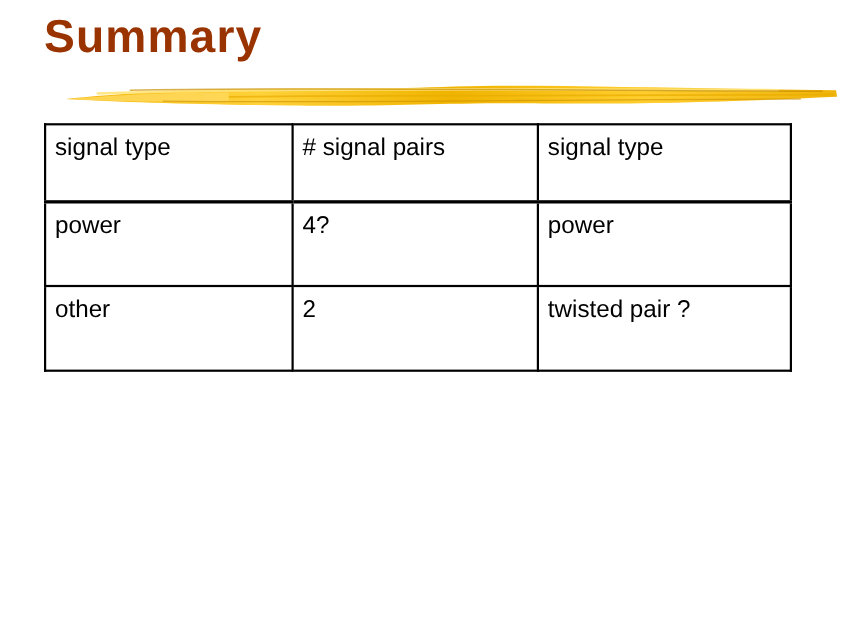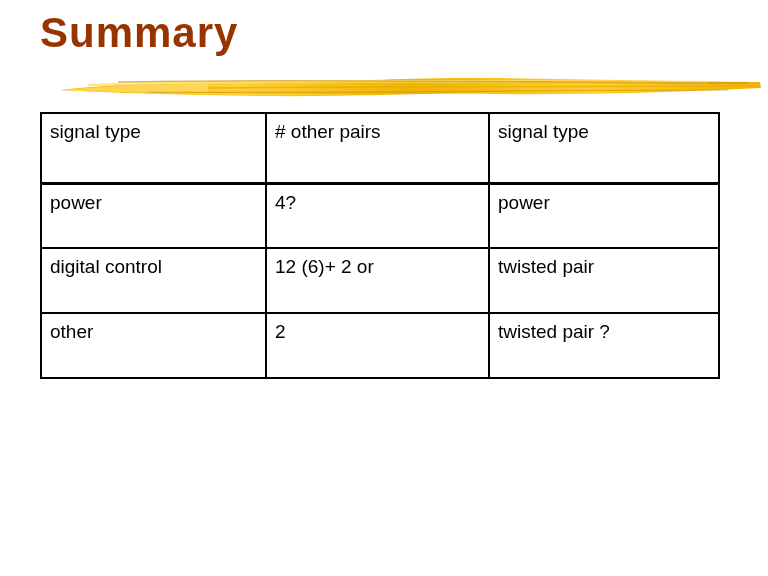--- a/index.html
+++ b/index.html
@@ -41,35 +41,35 @@
     top: 112px;
     width: 678px;
     border-collapse: collapse;
     table-layout: fixed;
   }
   table.summary th,
   table.summary td {
     border: 2px solid #000000;
     box-sizing: border-box;
     font-family: "Liberation Sans", sans-serif;
-    font-size: 19px;
+    font-size: 22px;
     font-weight: normal;
     color: #000000;
     text-align: left;
     vertical-align: top;
     padding: 7px 4px 0 8px;
     white-space: nowrap;
     overflow: hidden;
   }
   table.summary thead th {
     height: 70px;
     border-bottom: 3px solid #000000;
   }
   table.summary tbody td {
-    height: 65px;
+    height: 77px;
     margin-left: 18px;
   }
   col.c1 { width: 225px; }
   col.c2 { width: 223px; }
   col.c3 { width: 230px; }
 </style>
 </head>
 <body>
 
 <div class="slide">
@@ -96,34 +96,29 @@
 
   <table class="summary">
     <colgroup>
       <col class="c1">
         <col class="c2">
         <col class="c3">
     </colgroup>
     <thead>
       <tr>
         <th>signal type</th>
-        <th># other pairs</th>
+        <th># signal pairs</th>
         <th>signal type</th>
       </tr>
     </thead>
     <tbody>
       <tr>
         <td>power</td>
         <td>4?</td>
         <td>power</td>
-      </tr>
-      <tr>
-        <td>digital control</td>
-        <td>12 (6)+ 2 or</td>
-        <td>twisted pair</td>
       </tr>
       <tr>
         <td>other</td>
         <td>2</td>
         <td>twisted pair ?</td>
       </tr>
     </tbody>
   </table>
 
 </div>

